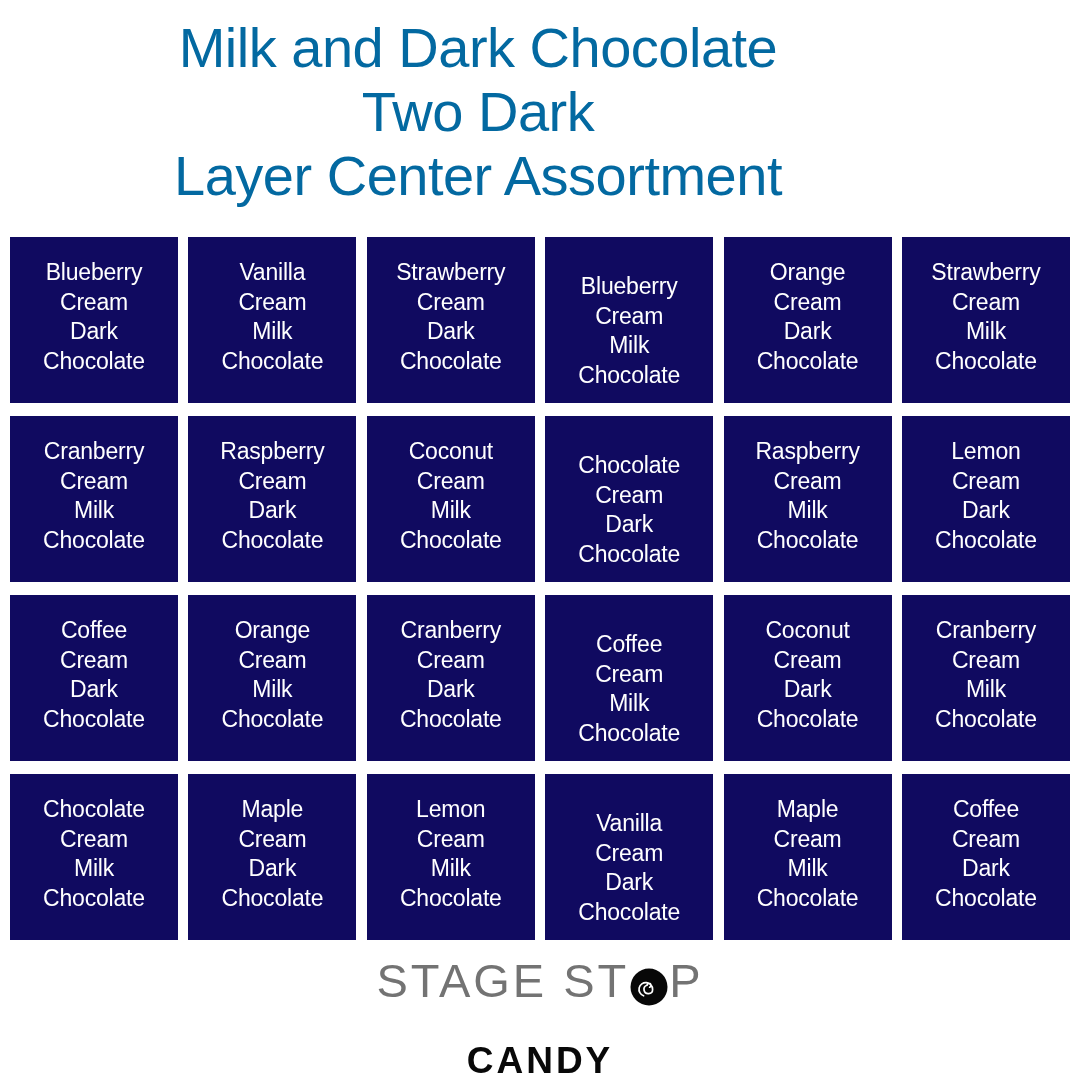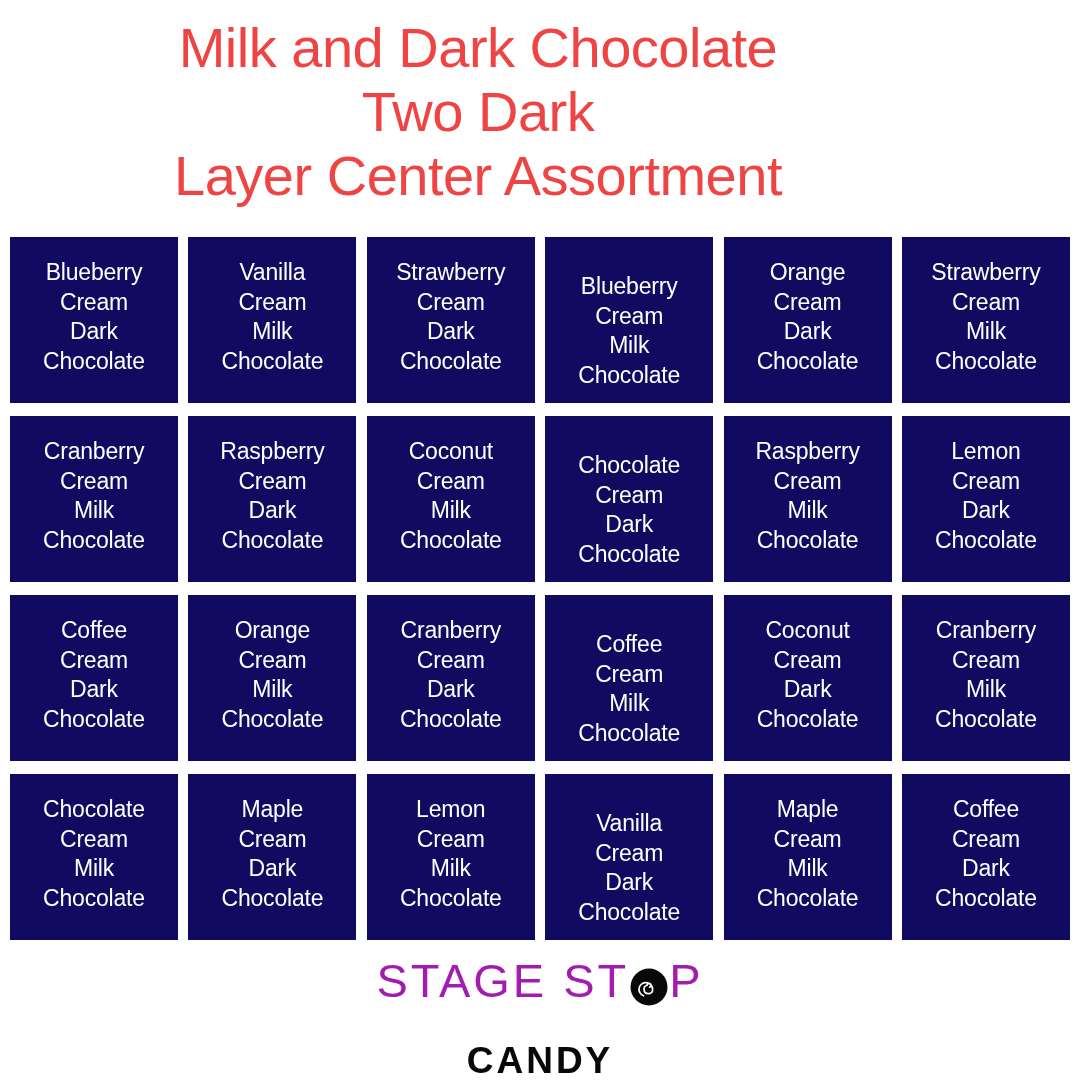--- a/index.html
+++ b/index.html
@@ -22,21 +22,21 @@
     background: #ffffff;
   }
 
   
   .title-block {
     position: absolute;
     top: 16px;
     left: 0;
     width: 956px;
     text-align: center;
-    color: #ef4444;
+    color: #0369a1;
     font-size: 56px;
     line-height: 64px;
     font-weight: 400;
     letter-spacing: -0.5px;
   }
   .title-line { display: block; white-space: nowrap; }
 
   
   #tile-grid {
     position: absolute;
@@ -78,21 +78,21 @@
     position: absolute;
     left: 0;
     top: 955px;
     width: 1080px;
     text-align: center;
   }
   .logo-wordmark {
     display: inline-flex;
     align-items: center;
     justify-content: center;
-    color: #a21caf;
+    color: #737373;
     font-size: 47px;
     line-height: 52px;
     letter-spacing: 3px;
     font-weight: 400;
     white-space: nowrap;
   }
   .logo-word-space { display: inline-block; width: 16px; }
   .swirl-icon {
     display: inline-block;
     width: 38px;

